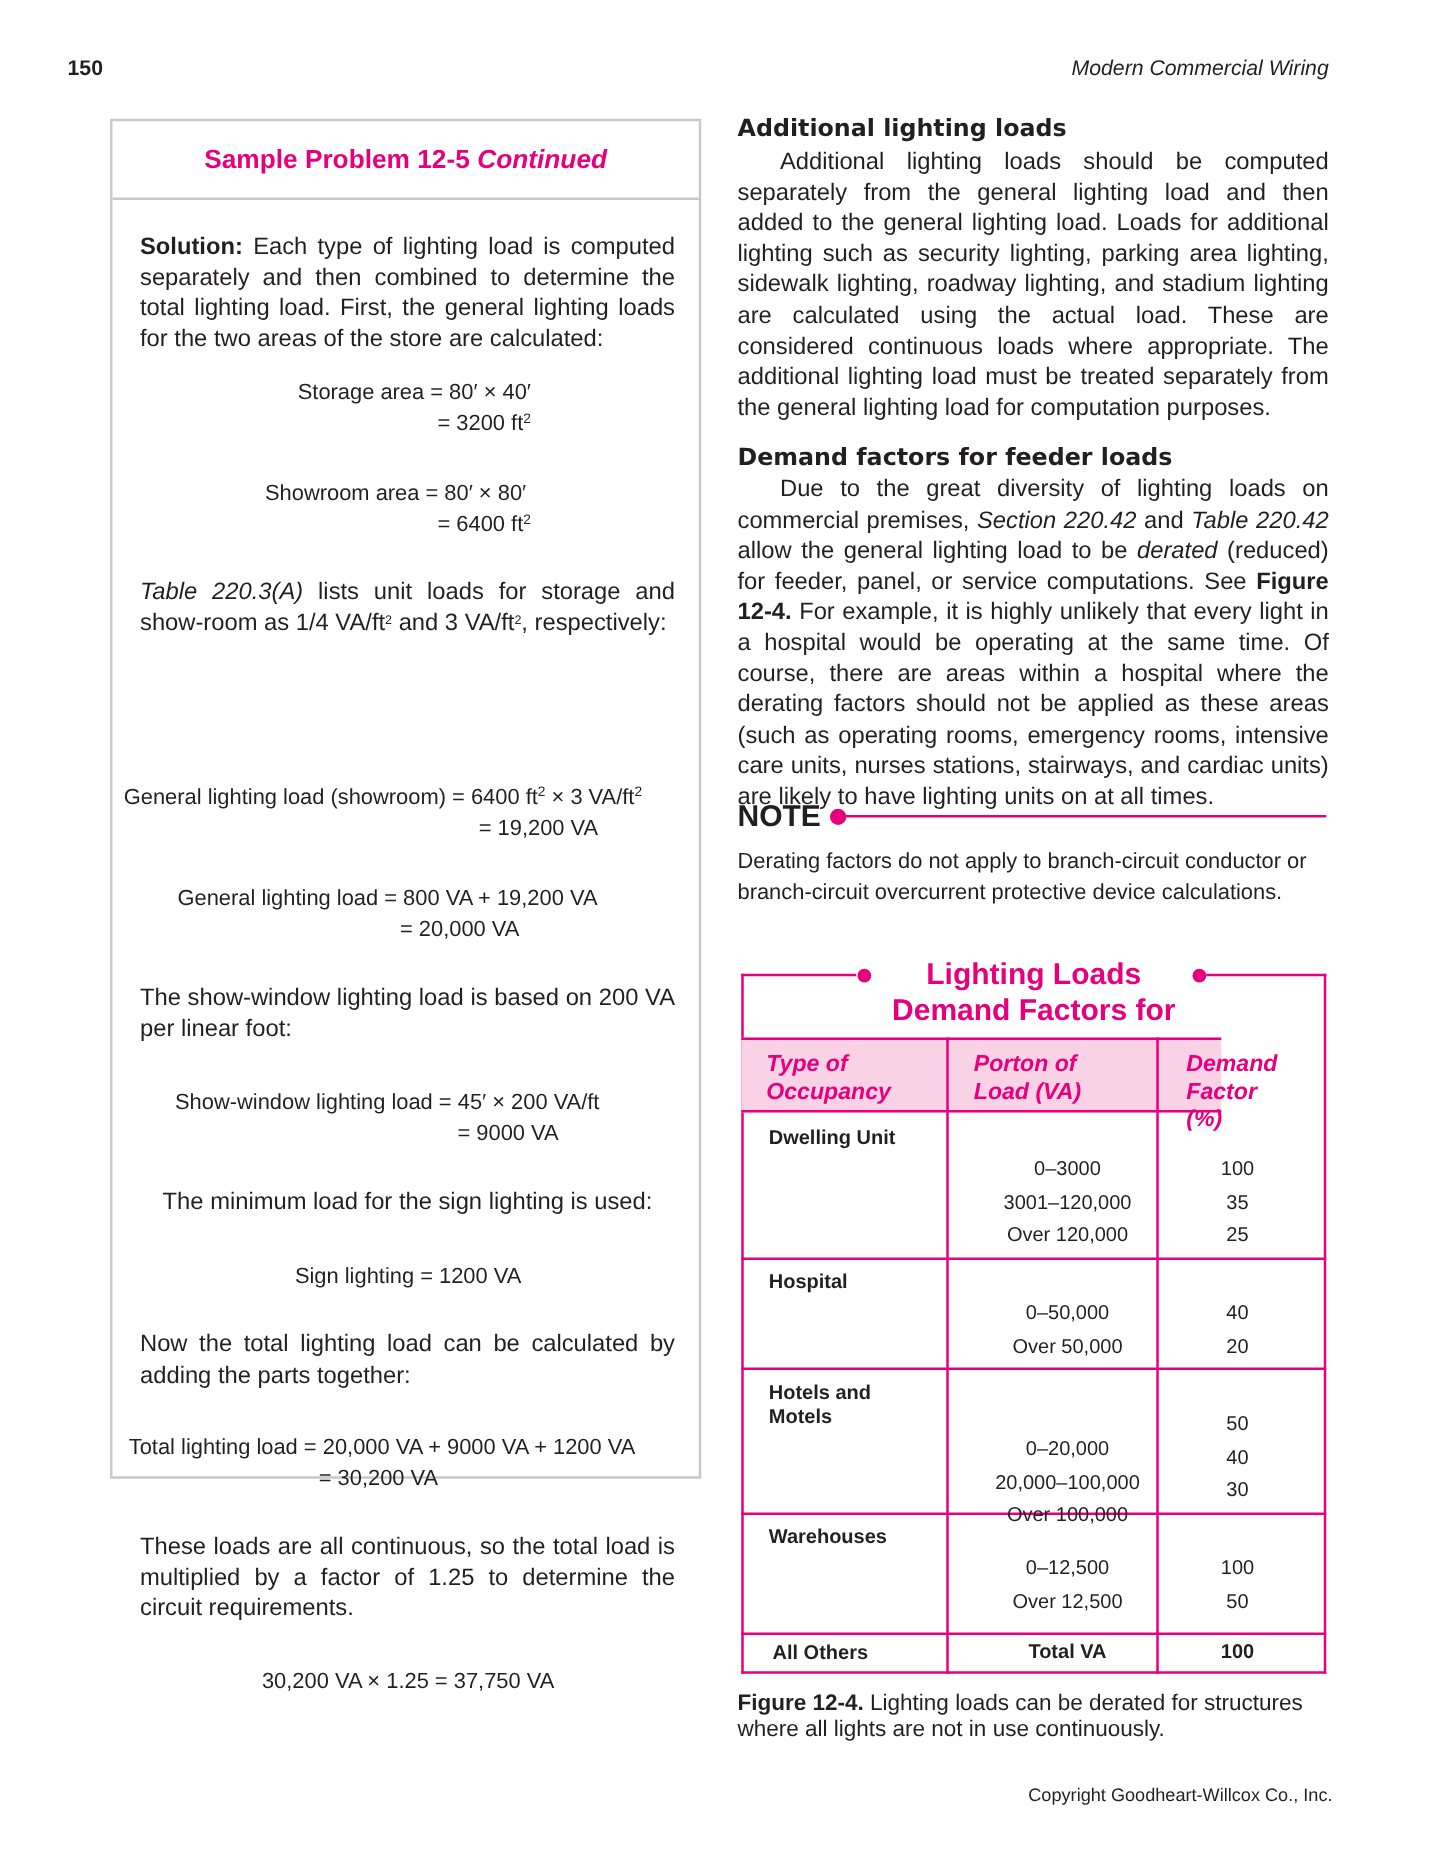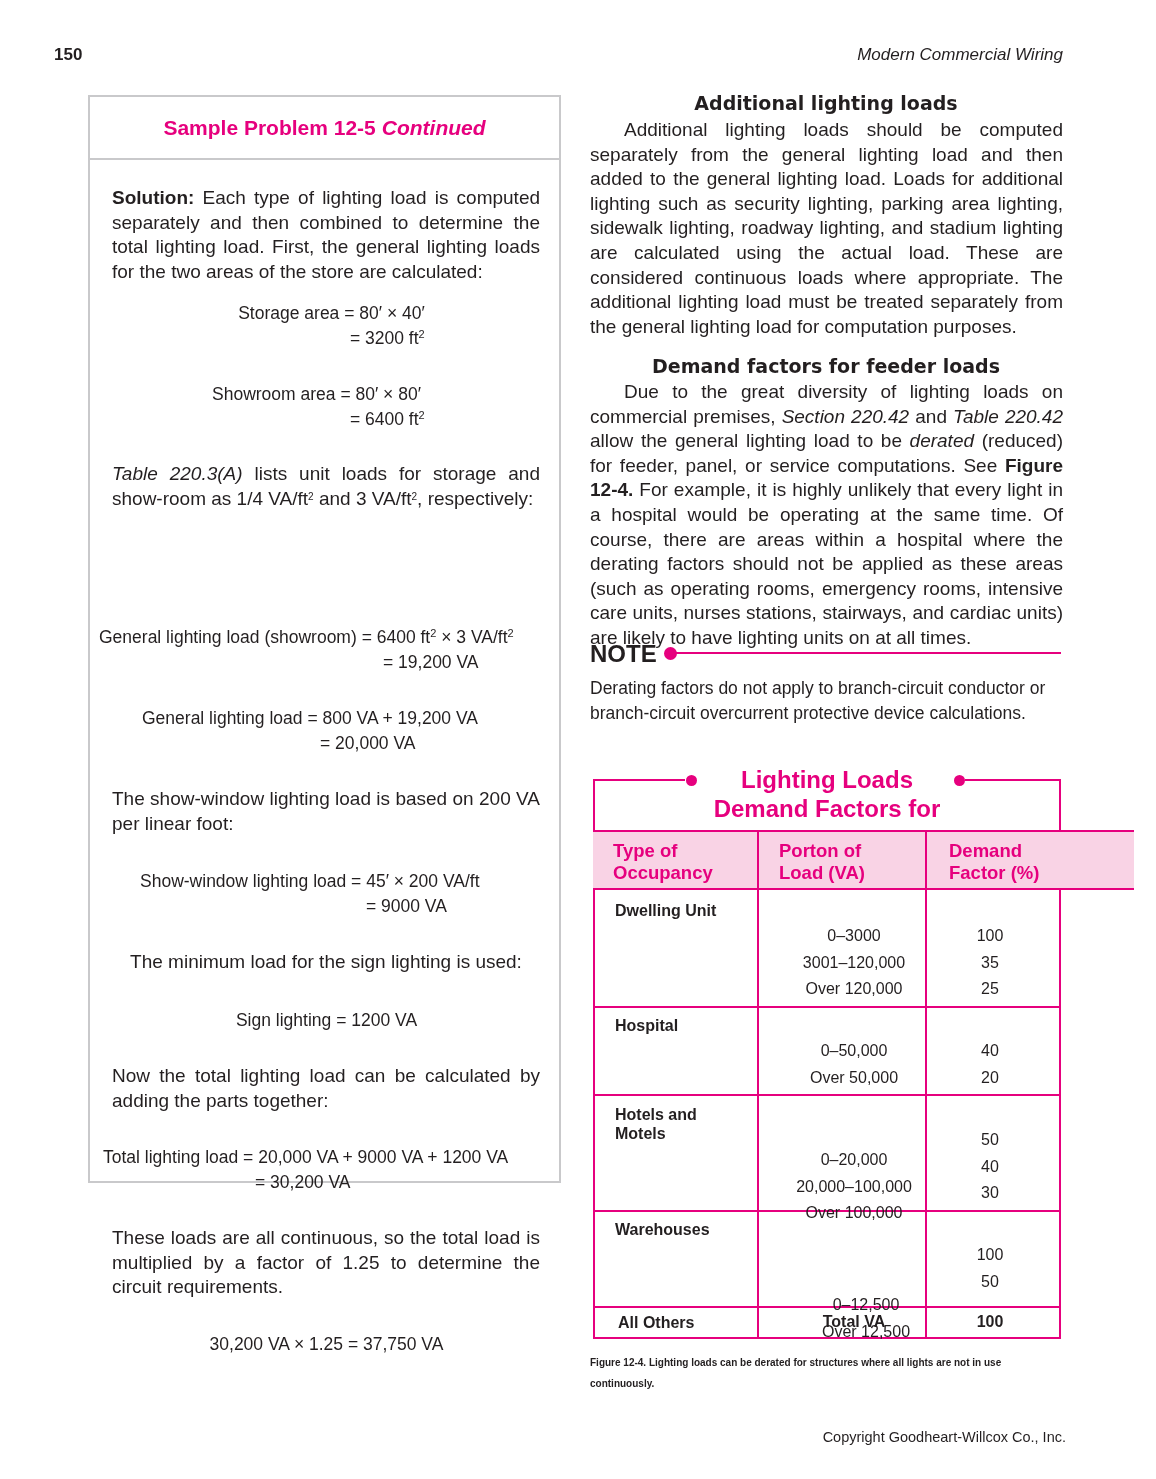--- a/index.html
+++ b/index.html
@@ -16,47 +16,47 @@
   #sample-title-bar { position:absolute; left:0; top:0; right:0; height:61px; border-bottom:2px solid #c9c9cb; display:flex; align-items:center; justify-content:center; font-size:21px; font-weight:bold; color:#e6007e; }
   #sample-title-bar i { font-weight:bold; margin-left:6px; }
   .para { position:absolute; left:22px; width:428px; font-size:19px; line-height:24.5px; text-align:justify; }
   .para.center { text-align:center; }
   .eq { position:absolute; font-size:17.5px; line-height:24.5px; white-space:nowrap; }
   .eq .ln { display:block; }
   .eq sup { font-size:11px; vertical-align:6px; line-height:0; }
   .para sup { font-size:10px; vertical-align:5px; line-height:0; }
 
   
-  .rhead { position:absolute; left:590px; width:472px; text-align:center; font-family:"DejaVu Sans", sans-serif; font-weight:bold; font-size:19px; }
+  .rhead { position:absolute; left:590px; width:472px; text-align:left; font-family:"DejaVu Sans", sans-serif; font-weight:bold; font-size:19px; }
   .rpara { position:absolute; left:590px; width:473px; font-size:19px; line-height:24.6px; text-align:justify; text-indent:34px; }
   .rpara b { font-weight:bold; }
 
   #note-label { left:590px; top:640px; font-size:24px; font-weight:bold; }
   #note-dot { left:664px; top:647px; width:13px; height:13px; border-radius:50%; background:#e6007e; }
   #note-line { left:675px; top:652px; width:386px; height:2px; background:#e6007e; }
   #note-text { left:590px; top:676px; width:480px; font-size:17.5px; line-height:24.5px; }
 
   
   #df-table { left:593px; top:779px; width:468px; height:560px; box-sizing:border-box; border:2px solid #e6007e; border-top:none; }
   #df-top-left { left:593px; top:779px; width:92px; height:2px; background:#e6007e; }
   #df-top-right { left:965px; top:779px; width:96px; height:2px; background:#e6007e; }
   .tdot { width:11px; height:11px; border-radius:50%; background:#e6007e; }
   #df-dot-left { left:686px; top:775px; }
   #df-dot-right { left:954px; top:775px; }
   #df-title { left:593px; top:765px; width:468px; text-align:center; font-size:24px; font-weight:bold; color:#e6007e; line-height:29px; }
-  #df-header { left:593px; top:830px; width:541px; height:60px; background:#f9d3e5; border-top:2px solid #e6007e; border-bottom:2px solid #e6007e; box-sizing:border-box; }
+  #df-header { left:593px; top:830px; width:384px; height:60px; background:#f9d3e5; border-top:2px solid #e6007e; border-bottom:2px solid #e6007e; box-sizing:border-box;font-style:italic; }
   .hcell { position:absolute; top:8px; font-size:18.5px; font-weight:bold; color:#e6007e; line-height:22px; }
   .vline { position:absolute; width:2px; background:#e6007e; }
   .hline { position:absolute; height:2px; background:#e6007e; left:593px; width:468px; }
   .occ { position:absolute; left:615px; font-size:16px; font-weight:bold; line-height:19px; }
   .rng { position:absolute; left:760px; width:188px; text-align:center; font-size:16px; line-height:26.5px; }
   .fac { position:absolute; left:928px; width:124px; text-align:center; font-size:16px; line-height:26.5px; }
   .bold { font-weight:bold; }
 
-  #caption { left:590px; top:1352px; width:478px; font-size:10px; line-height:21px;font-weight:bold; }
+  #caption { left:590px; top:1352px; width:478px; font-size:18px; line-height:21px; }
   #copyright { right:90px; top:1429px; font-size:14.5px; }
 </style>
 </head>
 <body>
 
 <div id="page-num" class="abs serif">150</div>
 <div id="running-head" class="abs serif">Modern Commercial Wiring</div>
 
 <div id="sample-box" class="abs">
   <div id="sample-title-bar" class="serif">
@@ -196,21 +196,21 @@
   <div>20,000–100,000</div>
   <div>Over 100,000</div>
 </div>
 <div class="fac sans" style="top:1127px;">
   <div>50</div>
   <div>40</div>
   <div>30</div>
 </div>
 
 <div class="occ sans" style="top:1220px;">Warehouses</div>
-<div class="rng sans" style="top:1292px;margin-left:12px;">
+<div class="rng sans" style="top:1242px;">
   <div>0–12,500</div>
   <div>Over 12,500</div>
 </div>
 <div class="fac sans" style="top:1242px;">
   <div>100</div>
   <div>50</div>
 </div>
 
 <div class="occ sans" style="top:1313px; left:618px;">All Others</div>
 <div class="rng sans bold" style="top:1309px;">Total VA</div>

